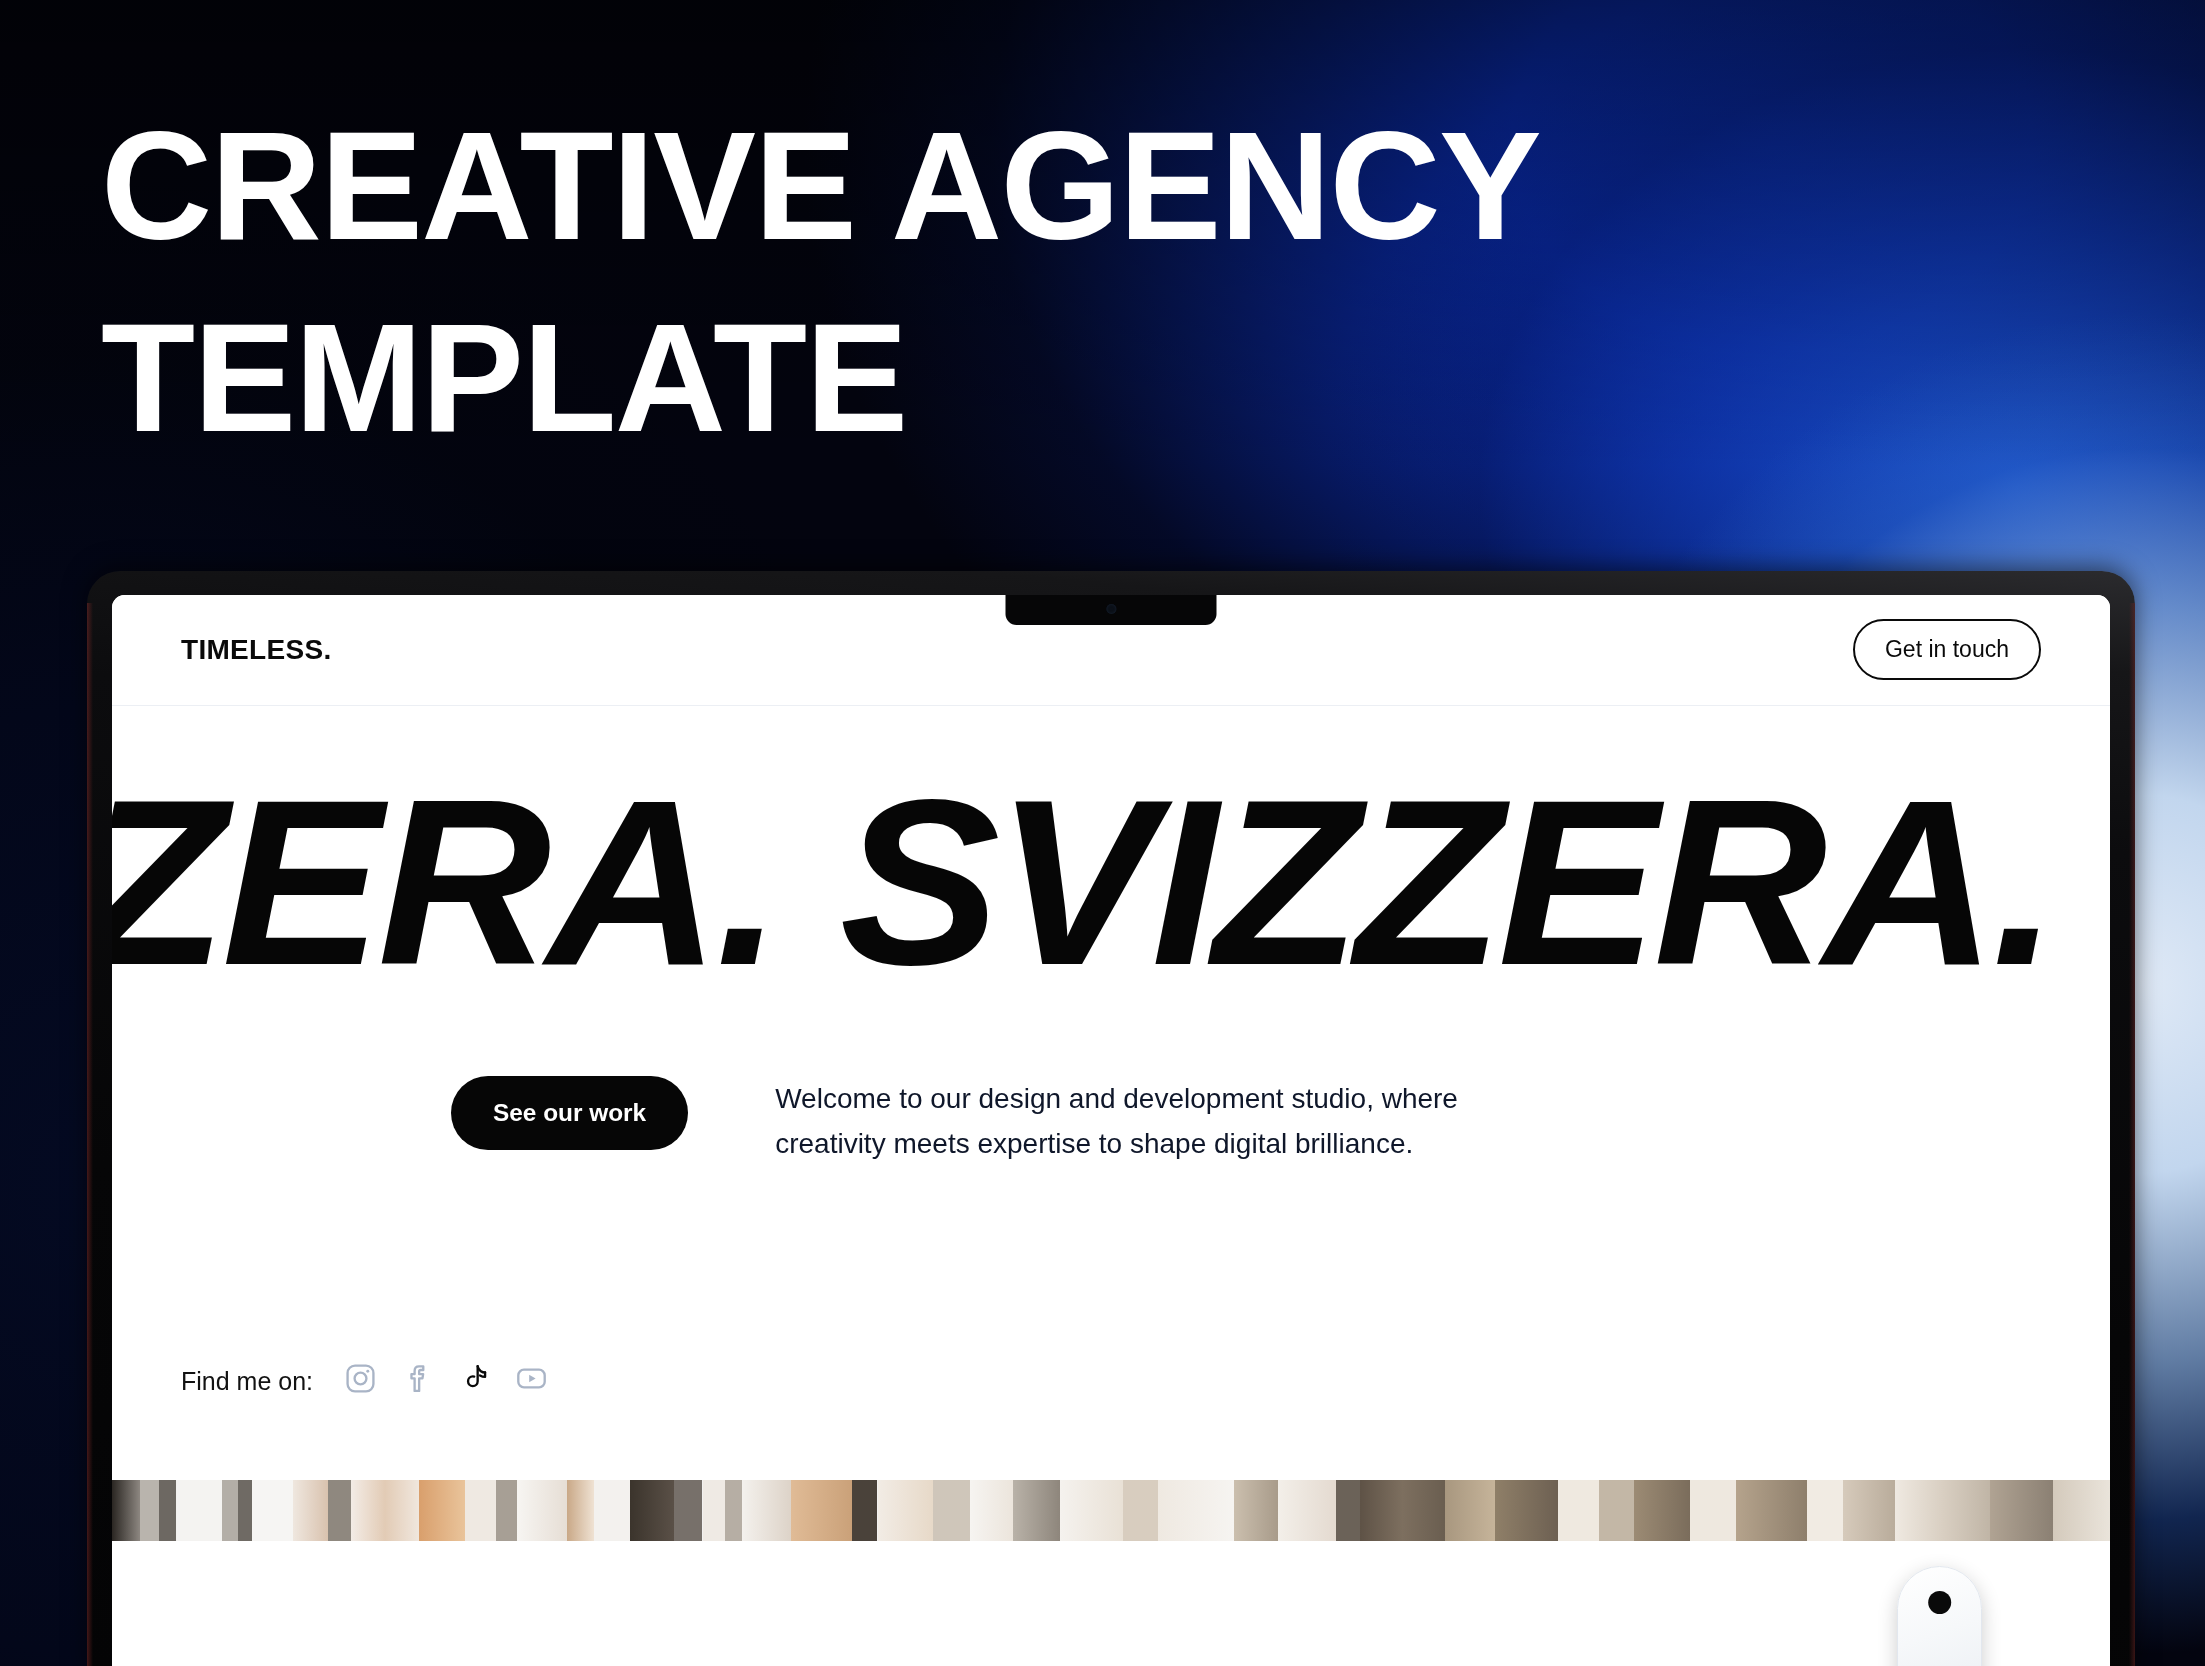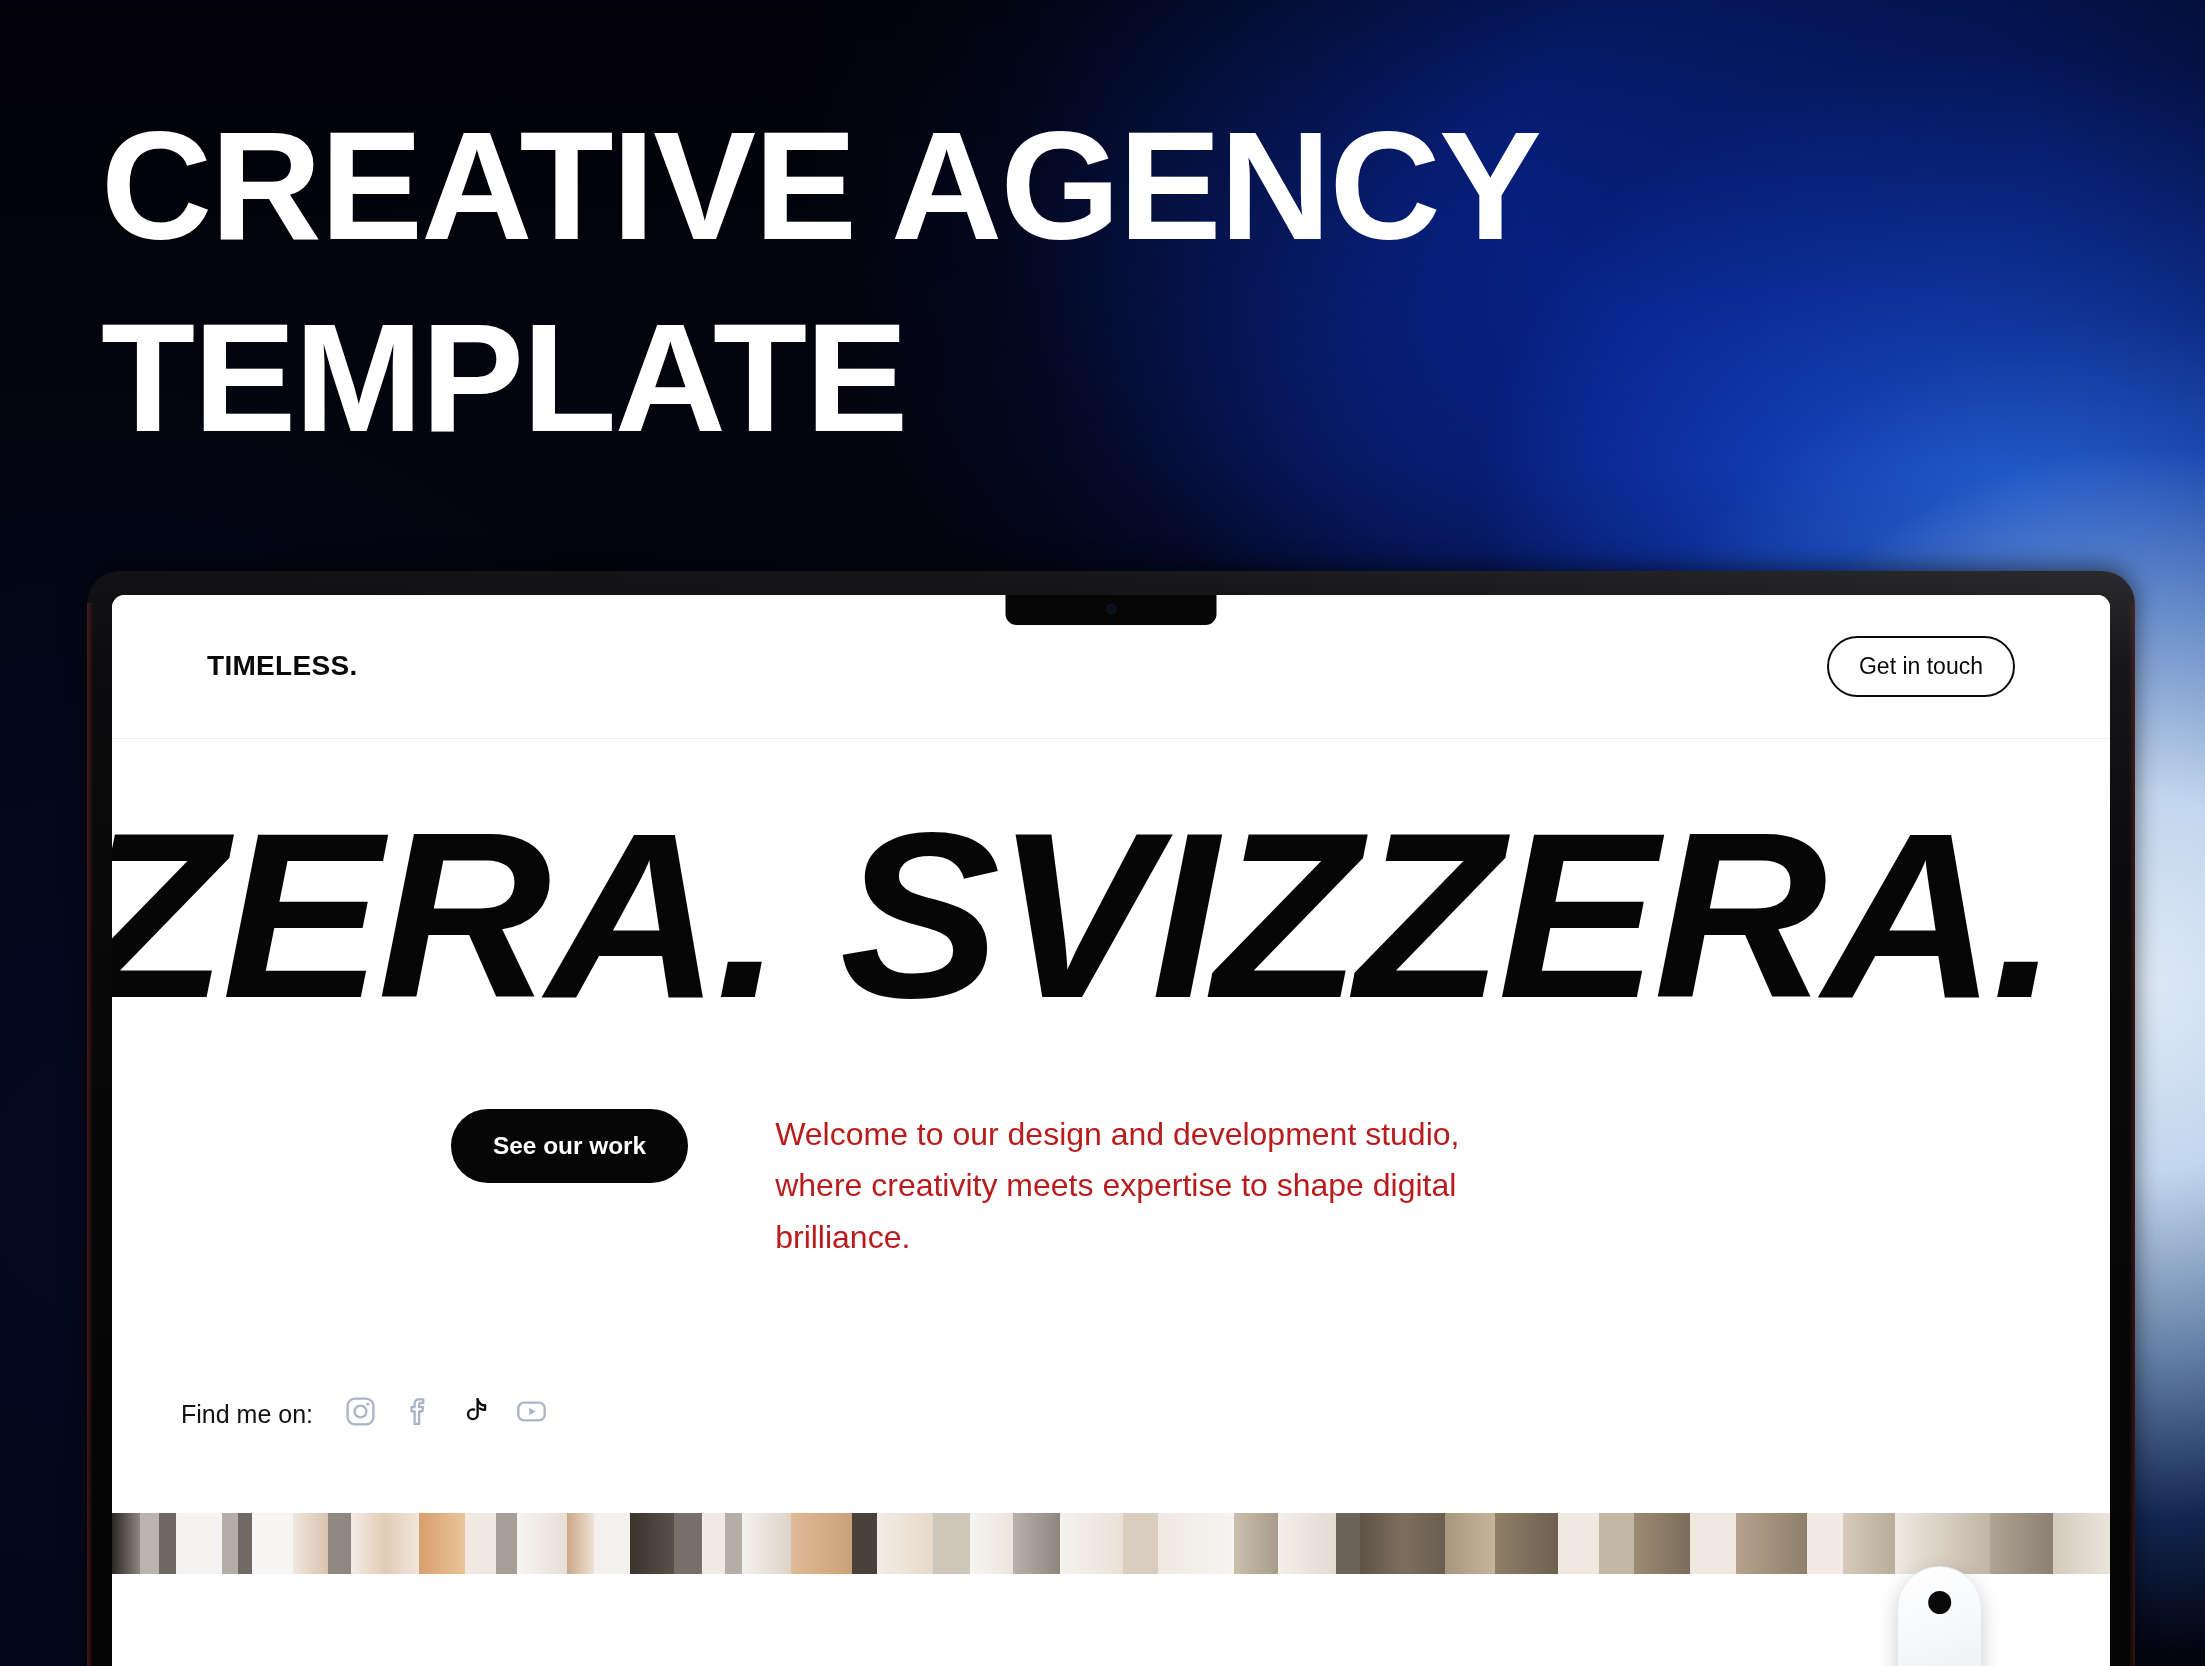--- a/index.html
+++ b/index.html
@@ -115,24 +115,24 @@
     position:absolute; left:50%; top:9.5px;
     transform:translateX(-50%);
     width:10.2px; height:10.2px; border-radius:50%;
     background:#0b1018;
     box-shadow:inset 0 0 2.4px #1a2536;
   }
 
   
   .site-header {
     position:relative;
-    height:144px;
+    height:111px;
     display:flex;
     align-items:center;
-    padding:0 95px;
+    padding:0 69px;
     background:#ffffff;
     border-bottom:1.6px solid #eceff4;
   }
   .logo {
     font-size:28px;
     font-weight:800;
     letter-spacing:0.3px;
     color:#0a0a0a;
     white-space:nowrap;
   }
@@ -208,23 +208,23 @@
     border-radius:47px;
     padding:23px 42px;
     font-size:24.4px;
     font-weight:700;
     white-space:nowrap;
     cursor:pointer;
     font-family:"Liberation Sans", sans-serif;
   }
   .hero-copy {
     max-width:756px;
-    font-size:32px;
+    font-size:28px;
     line-height:1.62;
-    color:#b91c1c;
+    color:#0f172a;
   }
 
   
   .social-row {
     position:absolute;
     left:69px;
     top:655px;
     display:flex;
     align-items:flex-end;
     gap:22px;

